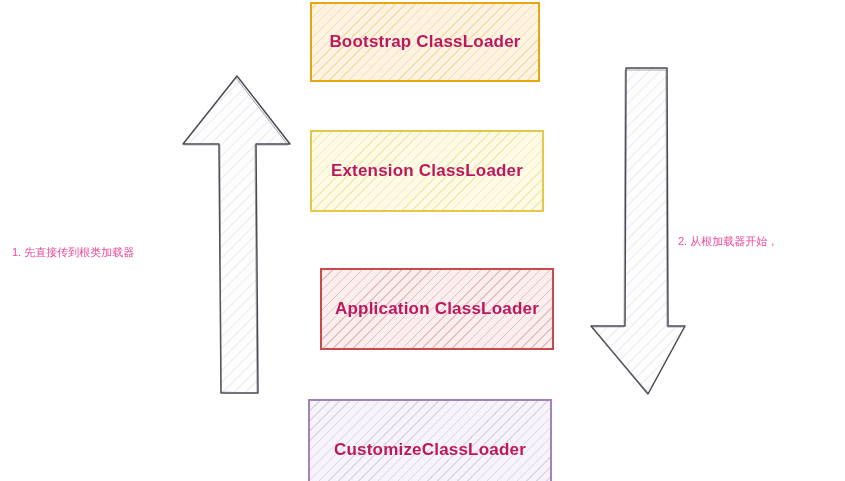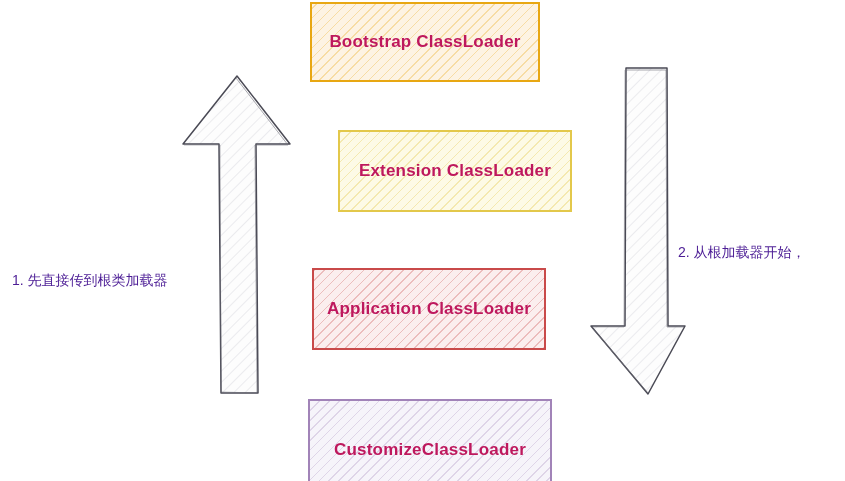--- a/index.html
+++ b/index.html
@@ -57,33 +57,32 @@
       rgba(232,167,18,0.30) 0px,
       rgba(232,167,18,0.30) 1px,
       rgba(255,255,255,0) 1px,
       rgba(255,255,255,0) 7px);
   }
 
   #box-extension {
     left: 310px; top: 130px; width: 234px; height: 82px;
     border-color: #e3c84b;
     background: #fdfae6;
-    margin-left: 28px;
   }
   #box-extension::after {
     background-image: repeating-linear-gradient(
       -45deg,
       rgba(227,200,75,0.35) 0px,
       rgba(227,200,75,0.35) 1px,
       rgba(255,255,255,0) 1px,
       rgba(255,255,255,0) 7px);
   }
 
   #box-application {
-    left: 312px; top: 268px; width: 234px; height: 82px;
+    left: 320px; top: 268px; width: 234px; height: 82px;
     border-color: #c94a4a;
     background: #fbeeee;
   }
   #box-application::after {
     background-image: repeating-linear-gradient(
       -45deg,
       rgba(201,74,74,0.30) 0px,
       rgba(201,74,74,0.30) 1px,
       rgba(255,255,255,0) 1px,
       rgba(255,255,255,0) 7px);
@@ -107,28 +106,28 @@
   .arrow-svg {
     position: absolute;
     overflow: visible;
   }
   #arrow-up-svg { left: 175px; top: 66px; }
   #arrow-down-svg { left: 580px; top: 60px; }
 
   
   .caption {
     position: absolute;
-    color: #4c1d95;
-    font-size: 14px;
+    color: #ec4899;
+    font-size: 11px;
     line-height: 1.5;
     white-space: pre;
   }
   #caption-left {
     left: 12px;
-    top: 228px;
+    top: 211px;
     text-align: left;
   }
   #caption-right {
     left: 678px;
     top: 200px;
     text-align: center;
   }
 </style>
 </head>
 <body>

